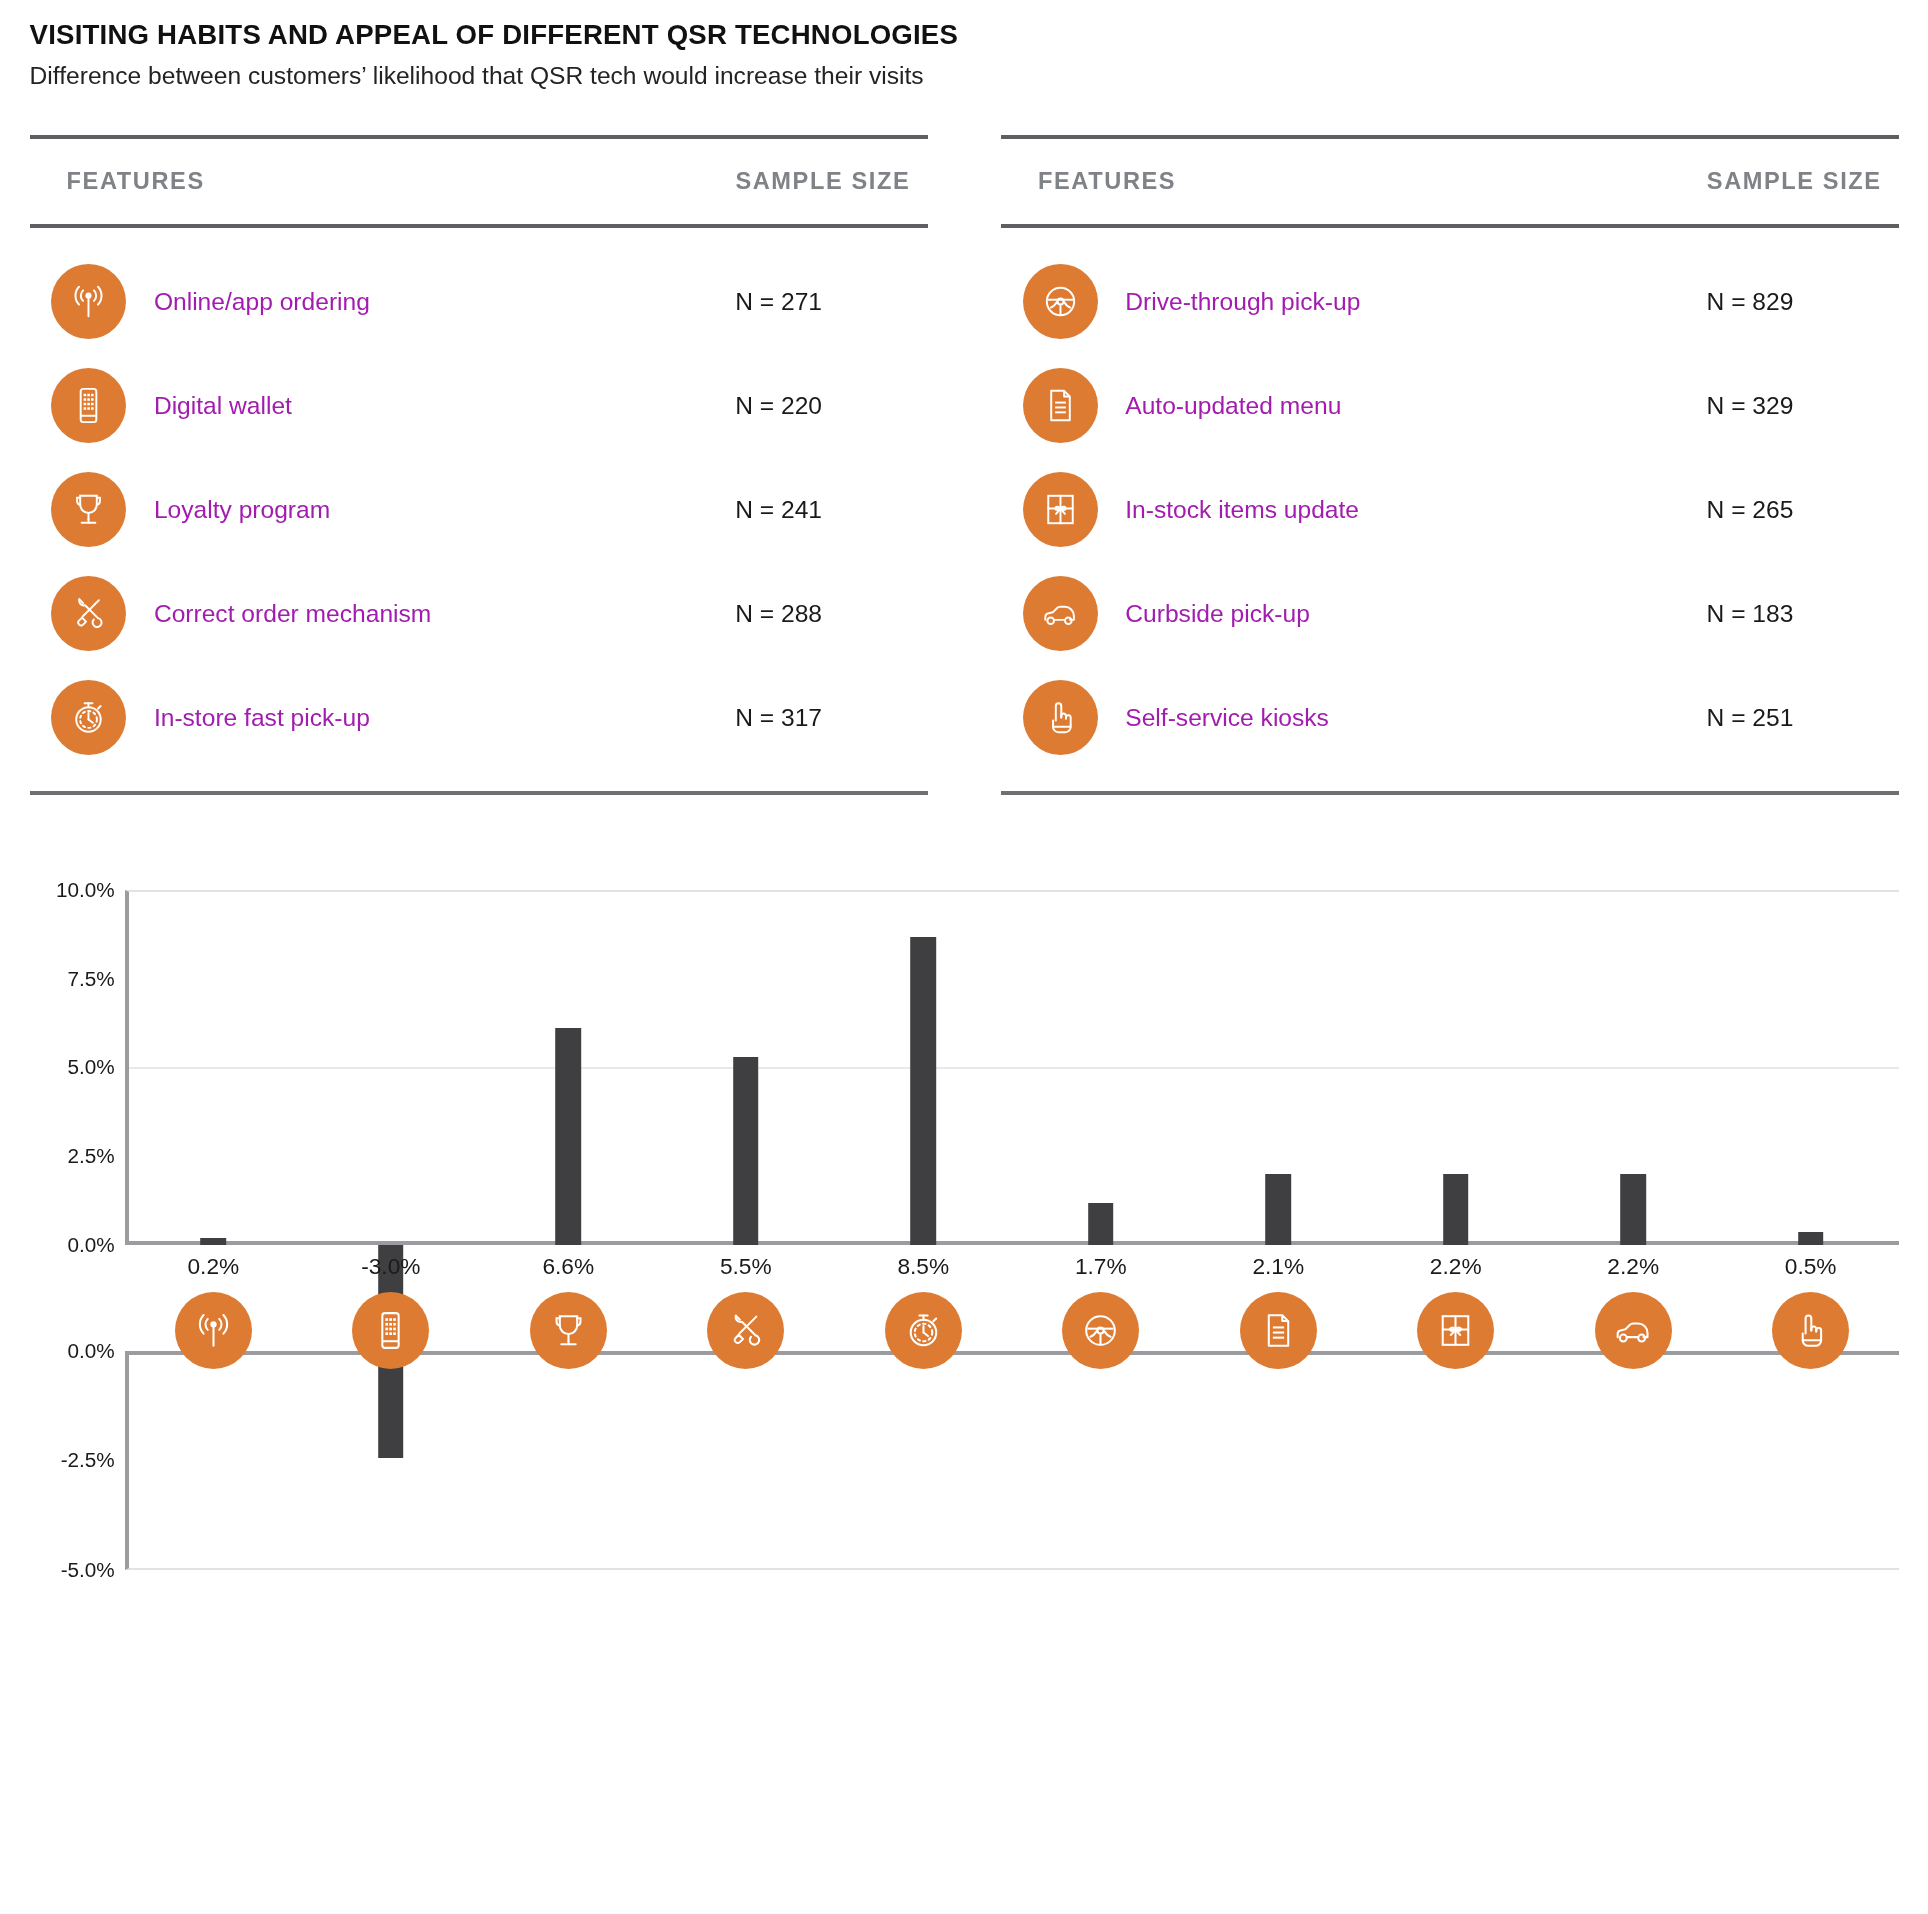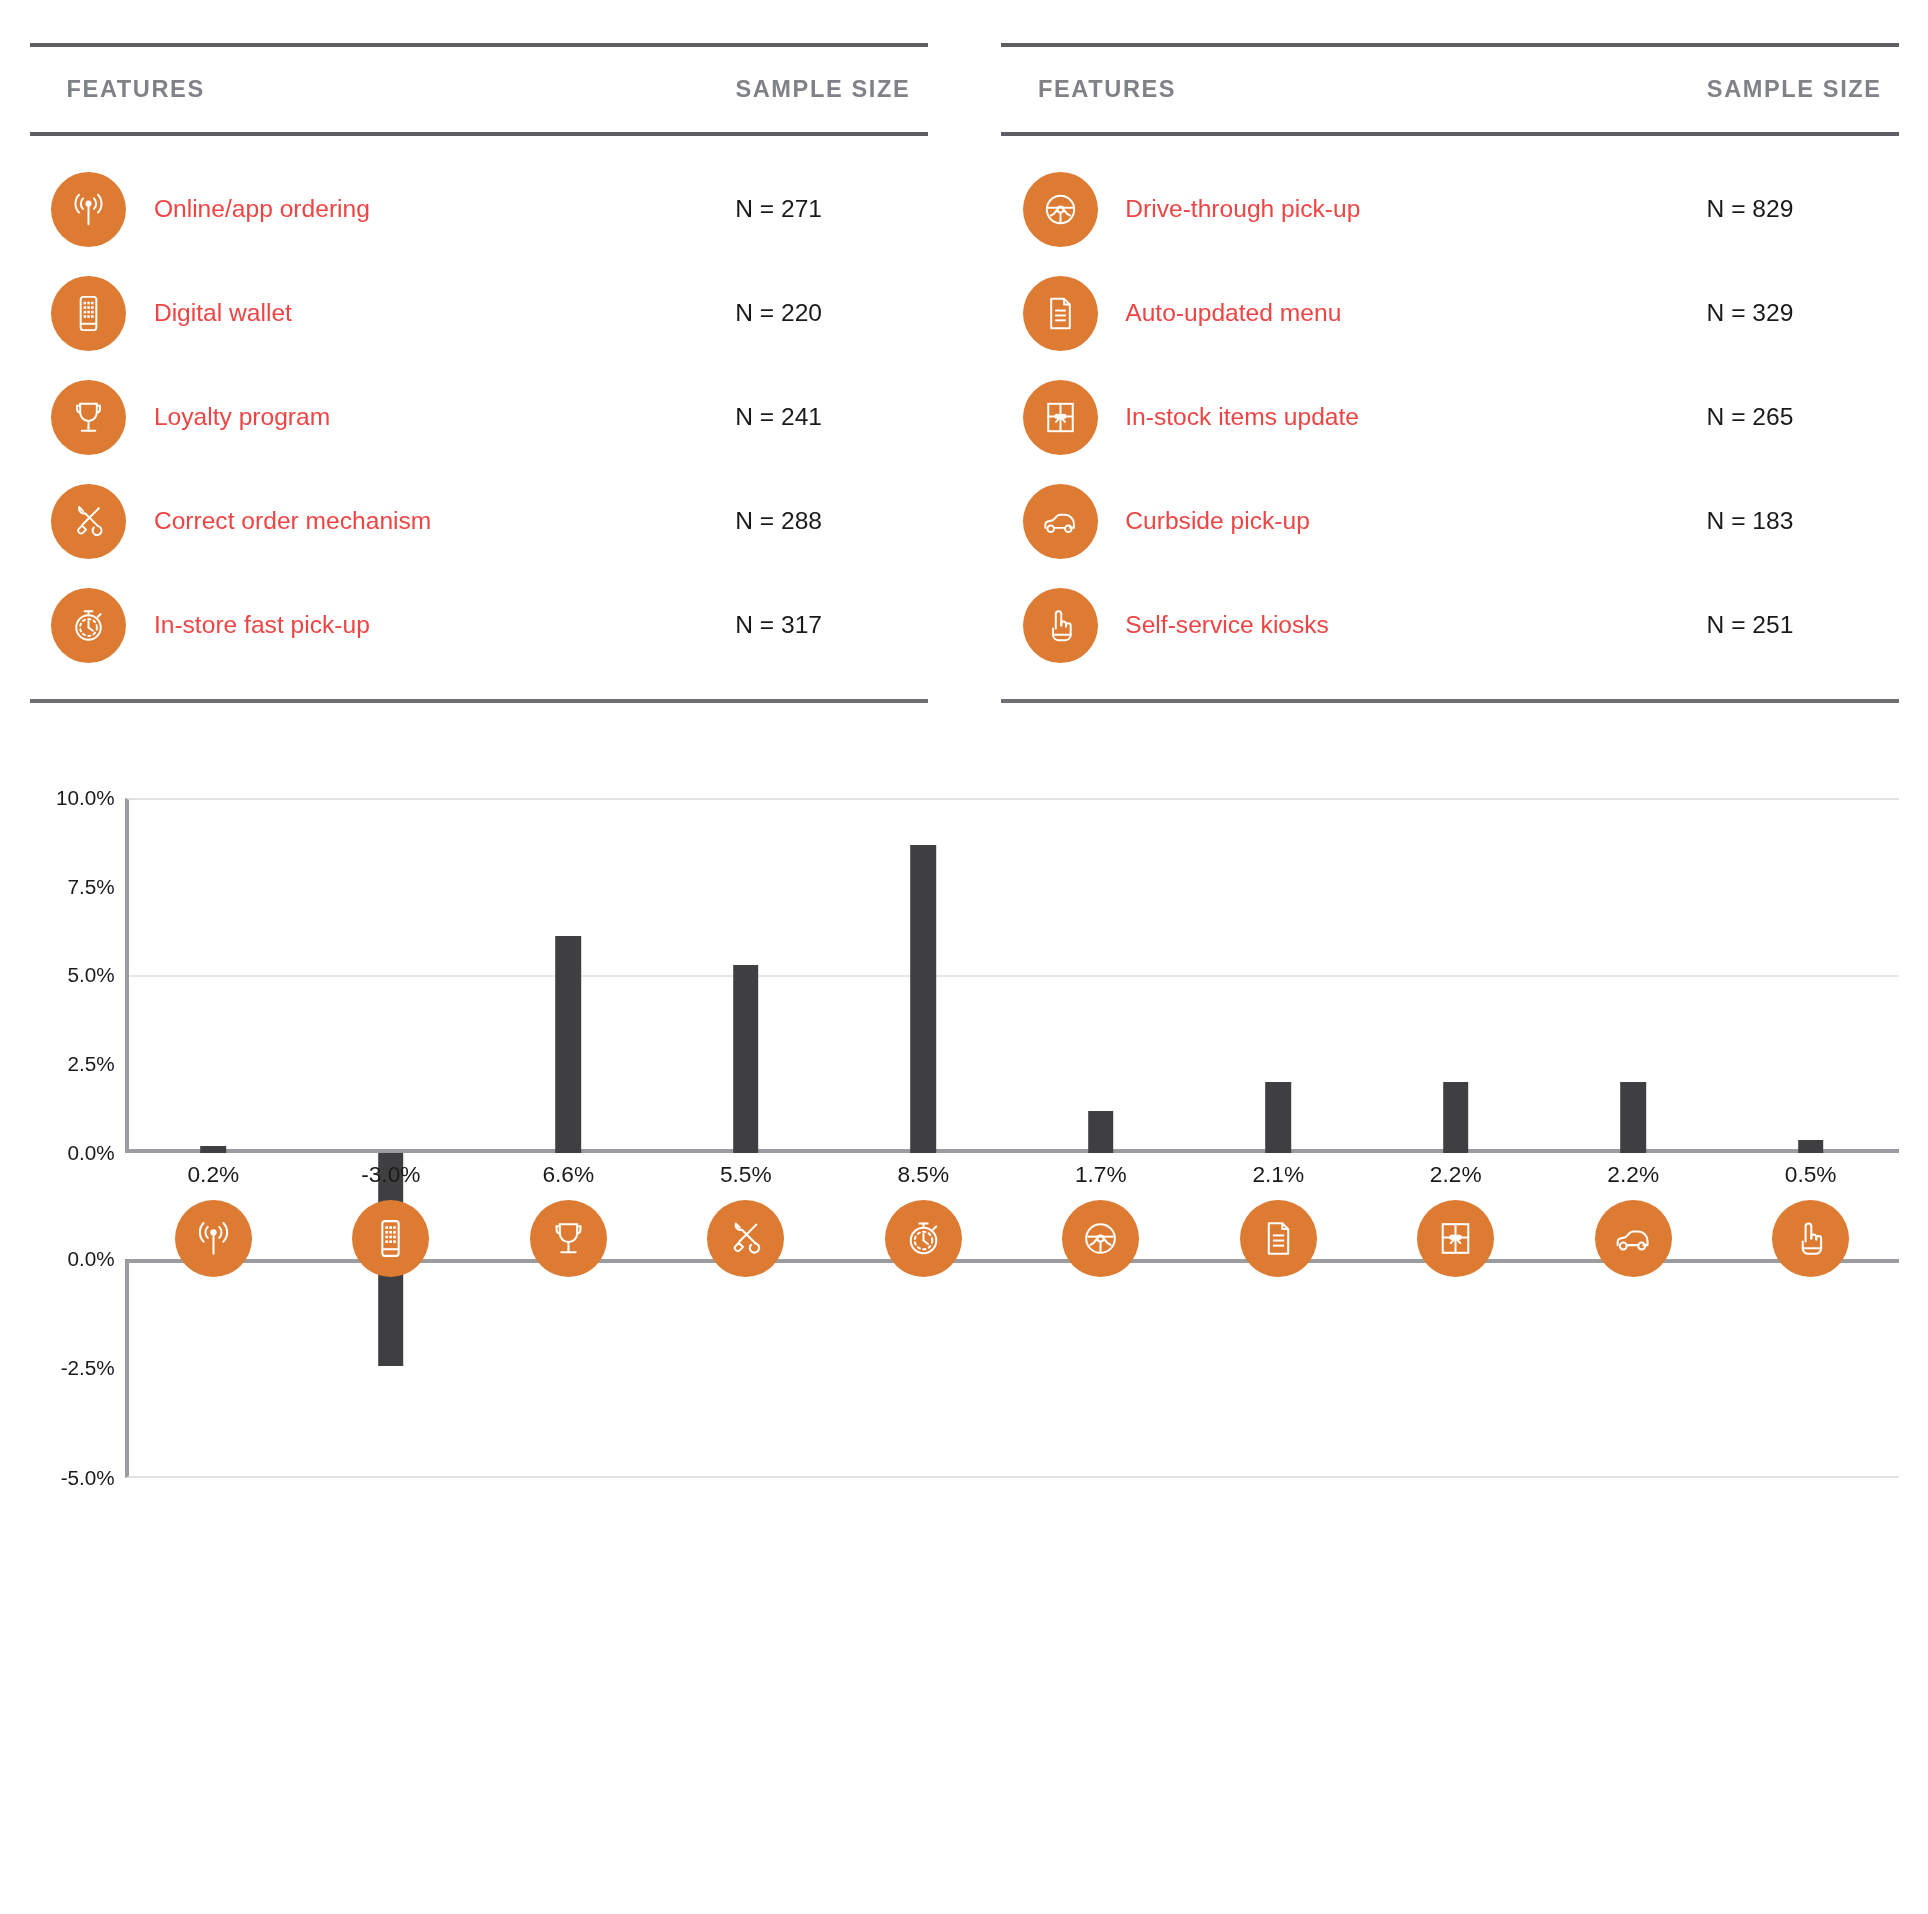--- a/index.html
+++ b/index.html
@@ -73,21 +73,21 @@
   .cell-sample {
     flex: 0 0 296px;
     text-align: right;
     padding-right: 106px;
     font-size: 24.6px;
     color: #1a1a1a;
     white-space: nowrap;
   }
   .feat-label {
     font-size: 24.6px;
-    color: #ef4444;
+    color: #a21caf;
     white-space: nowrap;
   }
 
   
   .badge {
     width: 75px;
     height: 75px;
     border-radius: 50%;
     background: #DE7B33;
     display: flex;
@@ -199,20 +199,24 @@
     flex: 1 1 0;
     display: flex;
     justify-content: center;
   }
 </style>
 </head>
 <body>
 
 <div class="page">
 
+  <div class="header">
+    <div class="title">VISITING HABITS AND APPEAL OF DIFFERENT QSR TECHNOLOGIES</div>
+    <div class="subtitle">Difference between customers’ likelihood that QSR tech would increase their visits</div>
+  </div>
 
   <div class="tables">
 
     <div class="table-block">
       <div class="rule-top"></div>
       <div class="thead">
         <div class="th th-features">FEATURES</div>
         <div class="th th-sample">SAMPLE SIZE</div>
       </div>
       <div class="rule-mid"></div>

